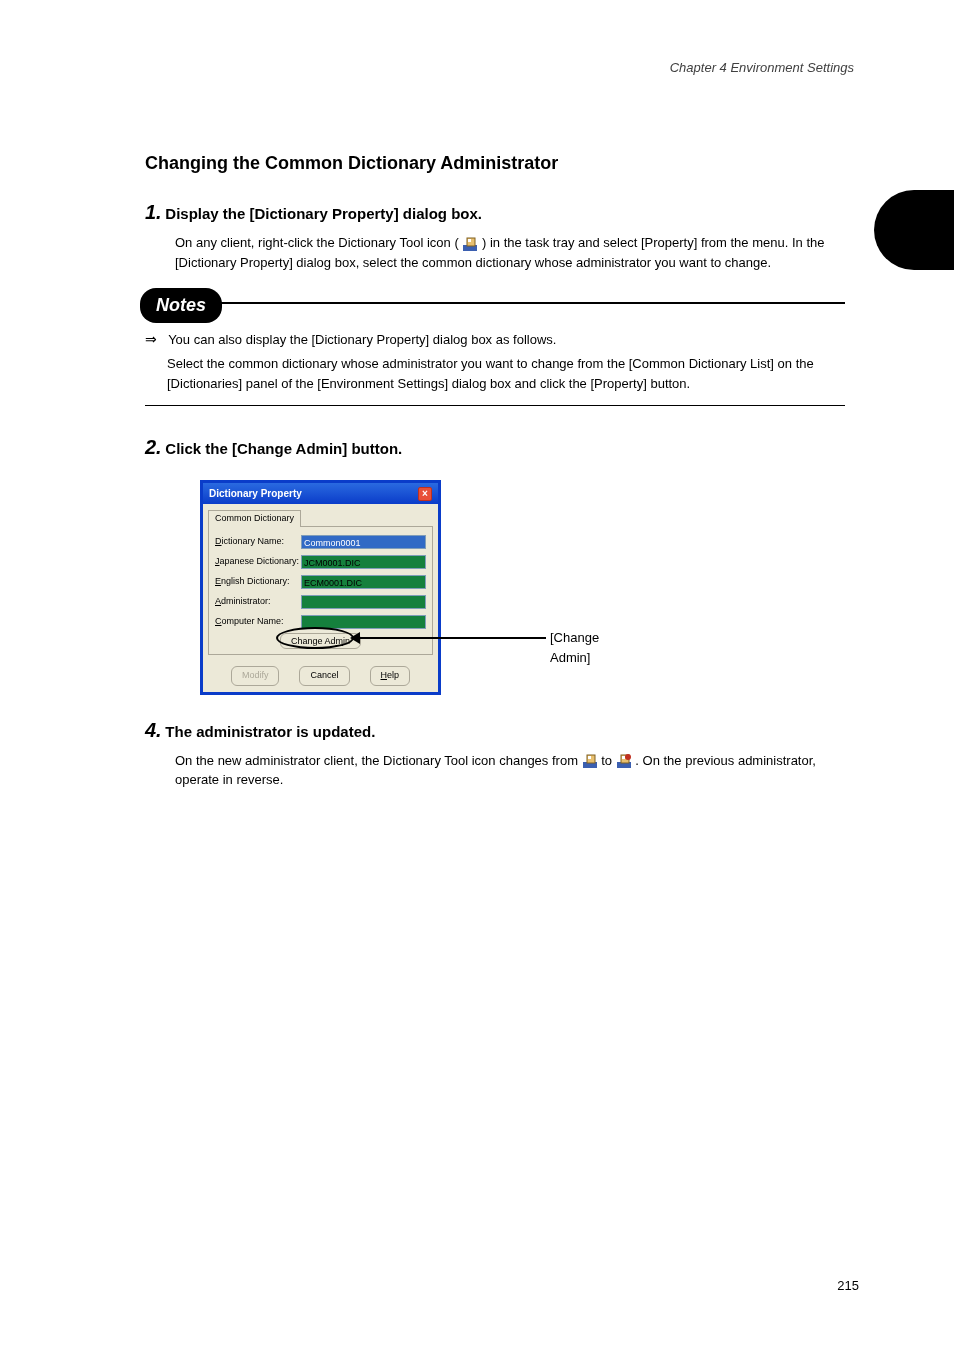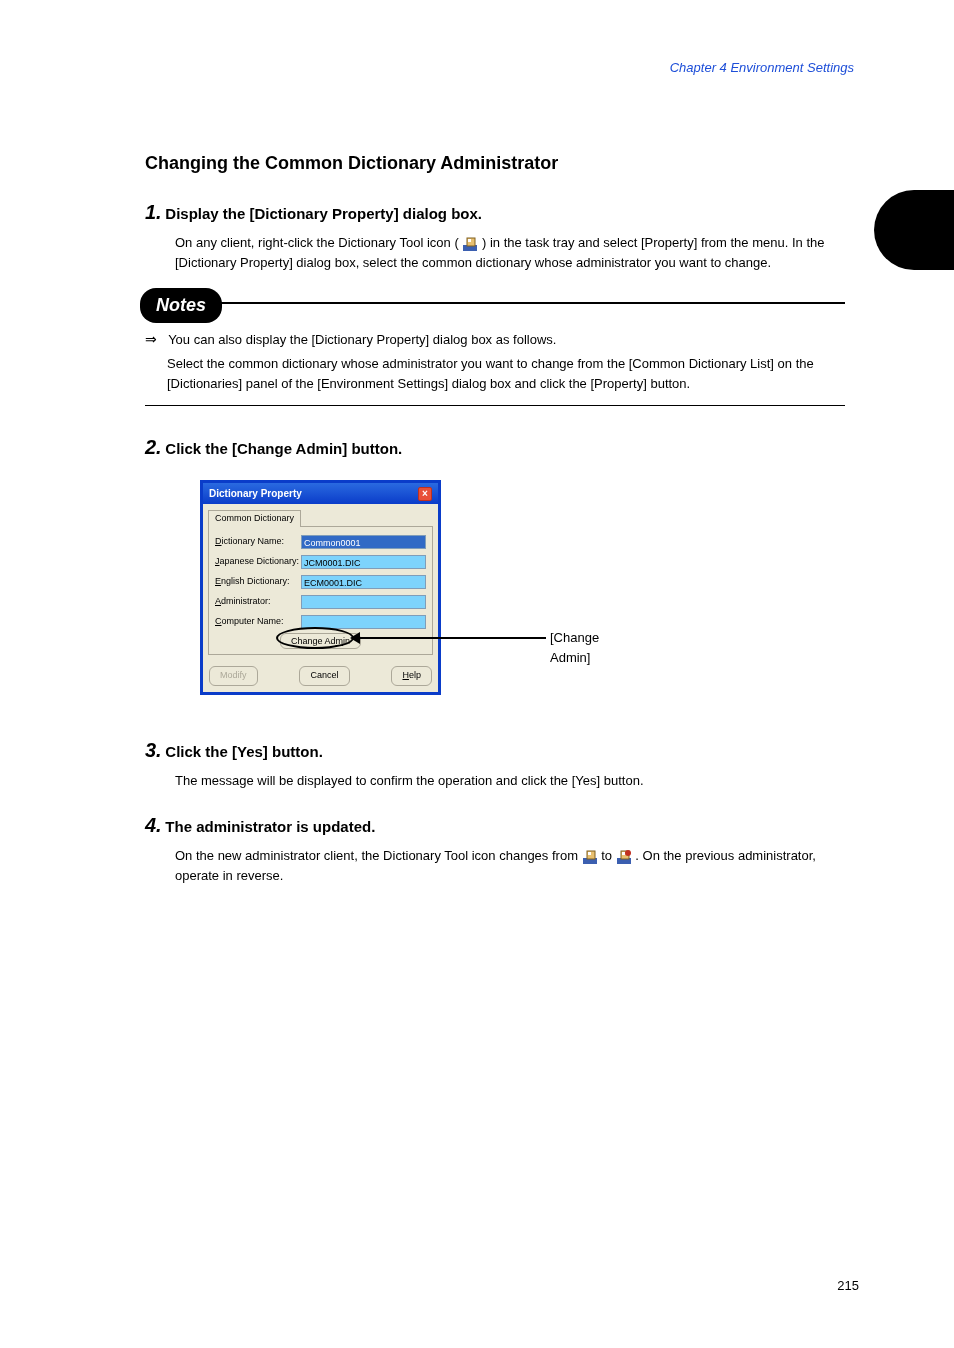--- a/index.html
+++ b/index.html
@@ -10,21 +10,21 @@
       font-family: Arial, sans-serif;
       position: relative;
       color: #000;
     }
     .page-header {
       position: absolute;
       top: 60px;
       right: 100px;
       font-size: 13px;
       font-style: italic;
-      color: #1d4ed8;
+      color: #404040;
     }
     .side-tab {
       position: absolute;
       right: 0;
       top: 190px;
       width: 80px;
       height: 80px;
       background: #000;
       border-radius: 40px 0 0 40px;
     }
@@ -125,39 +125,39 @@
       border: 1px solid #aca899;
       padding: 8px 6px 6px 6px;
       background: #ece9d8;
     }
     .dlg-row { display: flex; align-items: center; margin-bottom: 6px; }
     .dlg-lbl { width: 86px; font-size: 9px; }
     .dlg-lbl .ul { text-decoration: underline; }
     .dlg-field {
       flex: 1;
       border: 1px solid #7f9db9;
-      background: #7dd3fc;
+      background: #15803d;
       font-size: 9px;
       padding: 1px 2px;
       height: 14px;
     }
     .dlg-field.sel { background: #316ac5; color: #fff; }
     .dlg-btn-row { text-align: center; margin-top: 4px; }
     .dlg-btn {
       font-size: 9px;
       padding: 2px 10px;
       background: #ece9d8;
       border: 1px solid #aca899;
       border-radius: 6px;
       cursor: default;
     }
     .dlg-btn.disabled { color: #aca899; }
     .dlg-bottom {
       display: flex;
-      justify-content: space-between;
+      justify-content: center;
       gap: 20px;
       padding: 6px;
     }
     .change-admin-circle {
       position: absolute;
       border: 2px solid #000;
       border-radius: 50%;
       width: 78px;
       height: 22px;
       left: 76px;
@@ -280,25 +280,20 @@
         <span class="dlg-btn">Cancel</span>
         <span class="dlg-btn"><span style="text-decoration:underline">H</span>elp</span>
       </div>
     </div>
     <div class="change-admin-circle"></div>
     <div class="arrow-head"></div>
     <div class="arrow-line"></div>
     <div class="arrow-caption">[Change Admin]</div>
   </div>
 
-  <div class="lower-block">
-    <span class="step-num">3.</span>
-    <span class="step-text">Click the [Yes] button.</span>
-    <div class="step-sub">The message will be displayed to confirm the operation and click the [Yes] button.</div>
-  </div>
 
   <div class="lower-block" style="margin-top:20px">
     <span class="step-num">4.</span>
     <span class="step-text">The administrator is updated.</span>
     <div class="step-sub">
       <span>On the new administrator client, the Dictionary Tool icon changes from </span>
       <span class="tray-icon">
         <svg viewBox="0 0 16 16">
             <rect x="1" y="9" width="14" height="6" fill="#3b5fb0"></rect>
             <rect x="5" y="2" width="8" height="8" fill="#e8c070" stroke="#806020"></rect>

